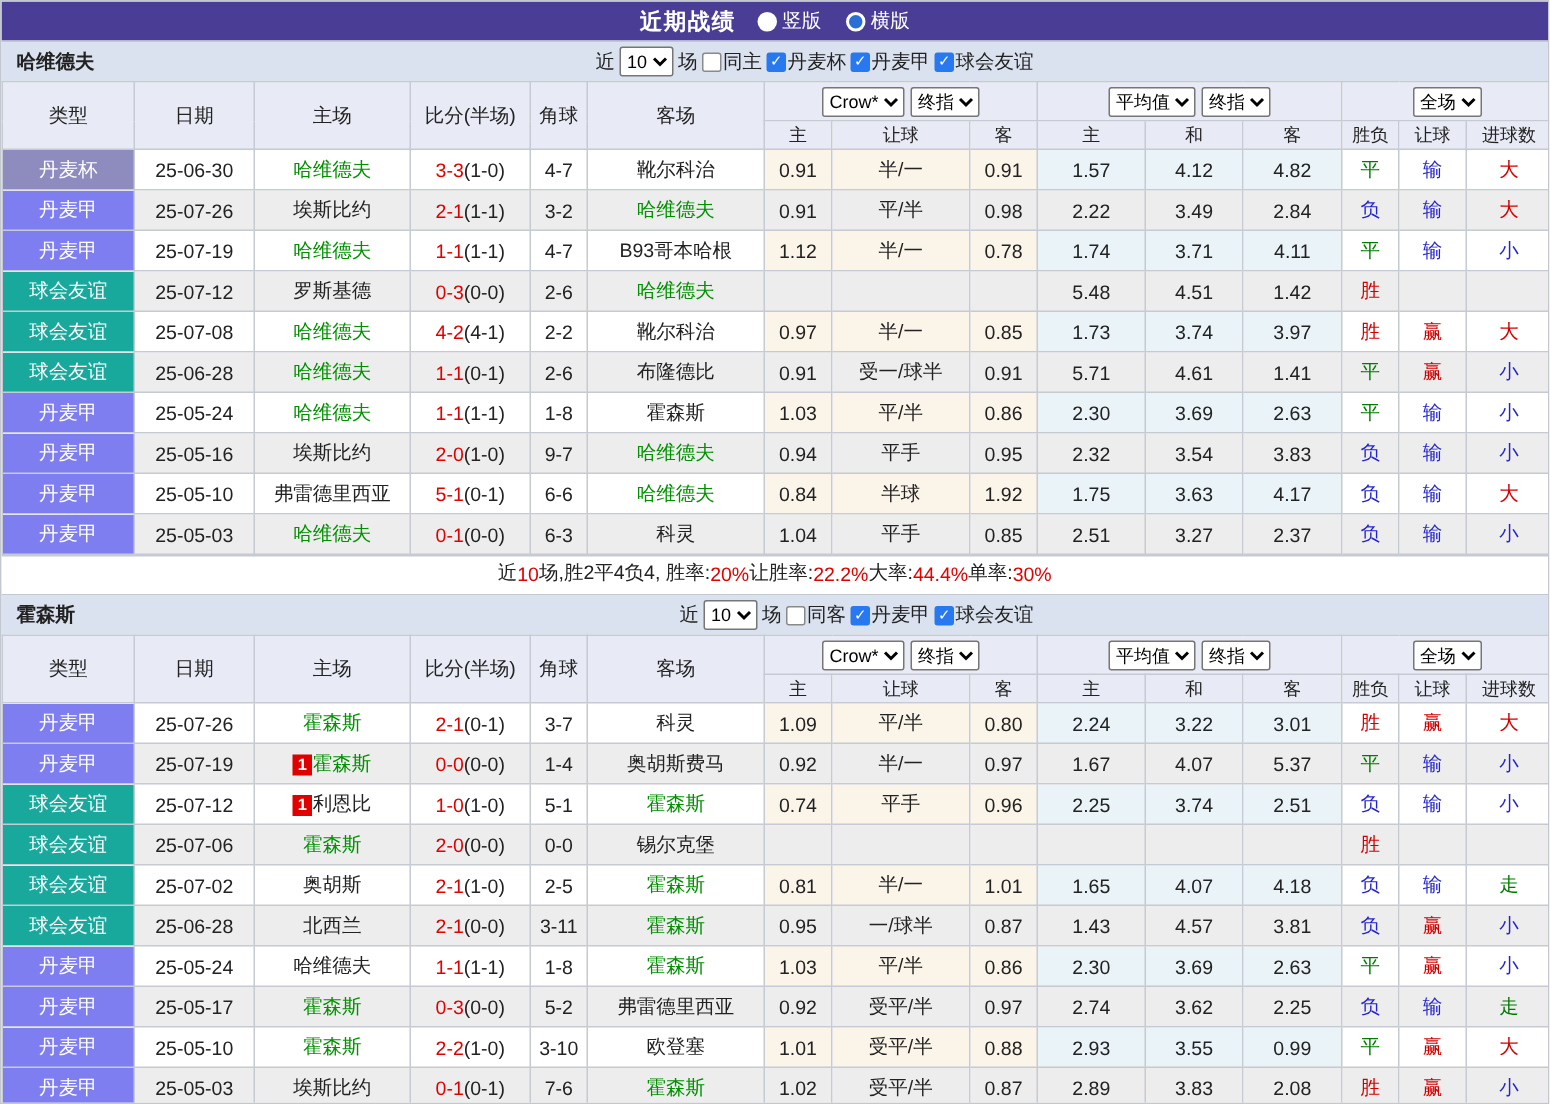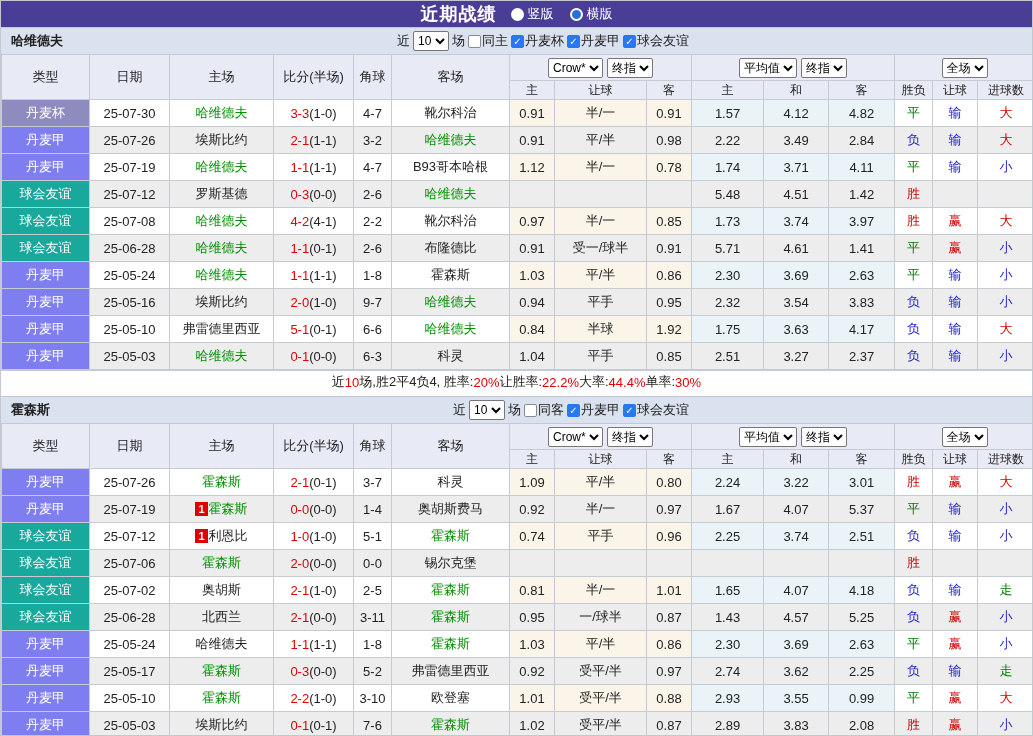--- a/index.html
+++ b/index.html
@@ -1,20 +1,20 @@
 <!DOCTYPE html>
 <html><head>
 <meta charset="utf-8">
 <style>
   html,body{margin:0;padding:0;background:#fff;}
   body{font-family:"Liberation Sans","DejaVu Sans",sans-serif;}
   .page{width:1033px;height:736px;box-sizing:border-box;overflow:hidden;background:#fff;border:1px solid #c3c7cf;}
   
   .titlebar{height:26px;background:#4a3d96;display:flex;align-items:center;justify-content:center;gap:14px;}
-  .tb-title{color:#fff;font-weight:bold;font-size:18px;letter-spacing:1px;}
+  .tb-title{color:#fff;font-weight:bold;font-size:15px;letter-spacing:1px;}
   .tb-radios{display:flex;align-items:center;gap:16px;}
   .tb-radio-label{display:flex;align-items:center;gap:4px;color:#fff;font-size:13px;cursor:pointer;}
   .radio{width:13px;height:13px;border-radius:50%;background:#fff;box-sizing:border-box;display:inline-block;}
   .radio.checked{width:13px;height:13px;background:#2a6fd8;border:2.5px solid #fff;}
   
   .section{border-top:1px solid #c3c7cf;}
   .section + .section{margin-top:3px;border-top:1px solid #c3c7cf;}
   .filterbar{height:26px;background:#dbe2ef;display:flex;align-items:center;font-size:13px;color:#222;}
   .filterbar .team{font-weight:bold;padding-left:10px;}
   .filterbar .controls{margin-left:auto;padding-right:343px;display:flex;align-items:center;gap:3px;white-space:nowrap;}
@@ -127,21 +127,21 @@
           <th>和</th>
           <th>客</th>
           <th>胜负</th>
           <th>让球</th>
           <th>进球数</th>
         </tr>
       </thead>
       <tbody>
     <tr>
       <td class="type" style="background:#8e8bbe">丹麦杯</td>
-      <td>25-07-30</td>
+      <td>25-06-30</td>
       <td><span class="focus">哈维德夫</span></td>
       <td><span class="sc">3-3</span><span>(1-0)</span></td>
       <td>4-7</td>
       <td><span class="">靴尔科治</span></td>
       <td class="odds">0.91</td>
       <td class="odds">半/一</td>
       <td class="odds">0.91</td>
       <td class="avg">1.57</td>
       <td class="avg">4.12</td>
       <td class="avg">4.82</td>
@@ -477,21 +477,21 @@
       <td>25-06-28</td>
       <td><span class="">北西兰</span></td>
       <td><span class="sc">2-1</span><span>(0-0)</span></td>
       <td>3-11</td>
       <td><span class="focus">霍森斯</span></td>
       <td class="odds">0.95</td>
       <td class="odds">一/球半</td>
       <td class="odds">0.87</td>
       <td class="avg">1.43</td>
       <td class="avg">4.57</td>
-      <td class="avg">5.25</td>
+      <td class="avg">3.81</td>
       <td class="" style="color:#2424cc">负</td>
       <td class="" style="color:#d10000">赢</td>
       <td class="" style="color:#2424cc">小</td>
     </tr>
     <tr>
       <td class="type" style="background:#7e7ef0">丹麦甲</td>
       <td>25-05-24</td>
       <td><span class="">哈维德夫</span></td>
       <td><span class="sc">1-1</span><span>(1-1)</span></td>
       <td>1-8</td>

